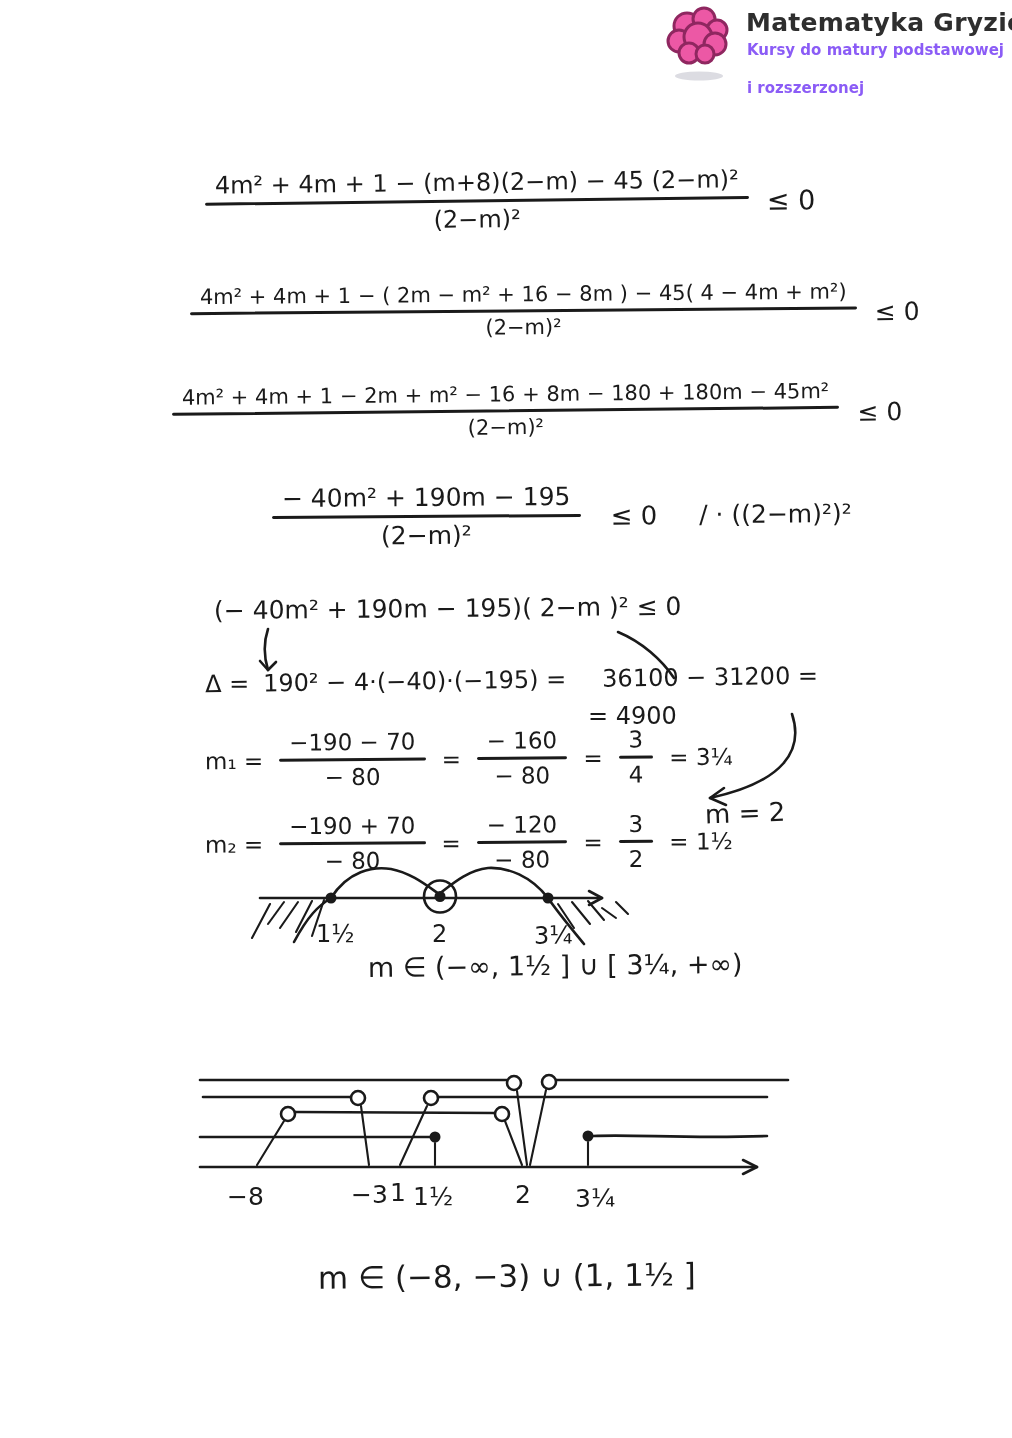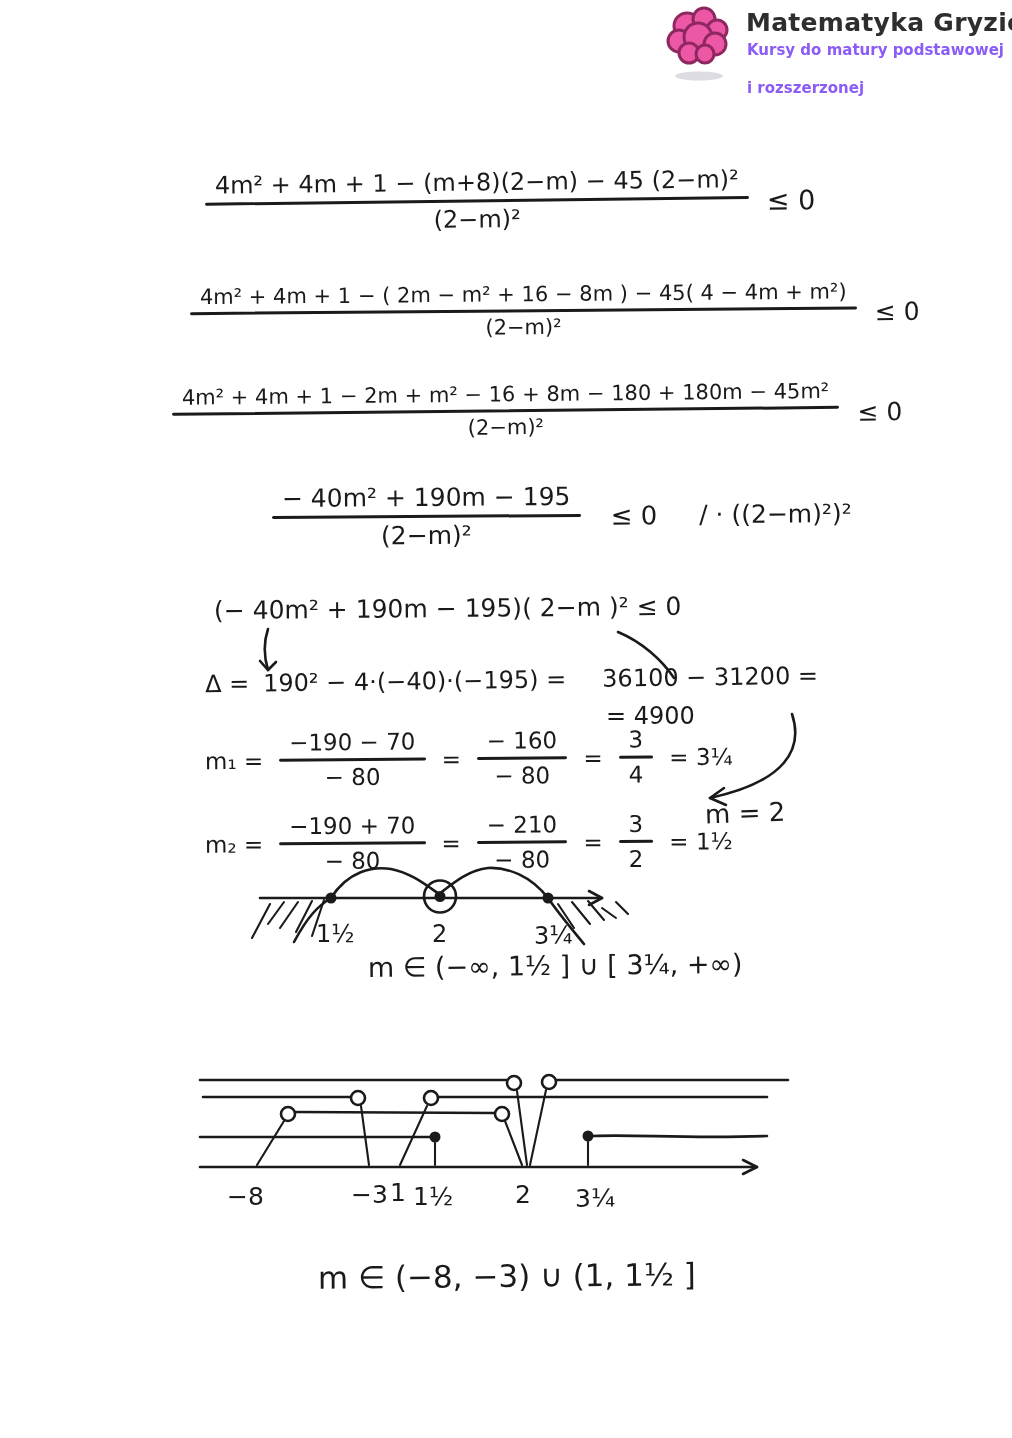--- a/index.html
+++ b/index.html
@@ -90,21 +90,21 @@
 
   <svg class="abs" style="left:612px;top:628px;" width="70" height="55" viewBox="0 0 70 55">
     <path class="ink" d="M6,4 C30,14 50,32 62,50"></path>
   </svg>
 
   <div class="abs eqrow" style="left:205px;top:666px;font-size:24px;transform:rotate(-0.8deg);gap:14px;">
     <span>Δ =</span>
     <span>190² − 4·(−40)·(−195) =</span>
     <span style="margin-left:22px;">36100 − 31200 =</span>
   </div>
-  <div class="abs" style="left:588px;top:702px;font-size:24px;margin-left:18px;">= 4900</div>
+  <div class="abs" style="left:588px;top:702px;font-size:24px;">= 4900</div>
 
   <div class="abs eqrow" style="left:205px;top:728px;font-size:23px;gap:16px;transform:rotate(-0.5deg);">
     <span>m₁ =</span>
     <div class="frac">
       <div class="num">−190 − 70</div>
       <div class="bar"></div>
       <div class="den">− 80</div>
     </div>
     <span>=</span>
     <div class="frac">
@@ -129,21 +129,21 @@
 
   <div class="abs eqrow" style="left:205px;top:812px;font-size:23px;gap:16px;transform:rotate(-0.4deg);">
     <span>m₂ =</span>
     <div class="frac">
       <div class="num">−190 + 70</div>
       <div class="bar"></div>
       <div class="den">− 80</div>
     </div>
     <span>=</span>
     <div class="frac">
-      <div class="num">− 210</div>
+      <div class="num">− 120</div>
       <div class="bar"></div>
       <div class="den">− 80</div>
     </div>
     <span>=</span>
     <div class="frac">
       <div class="num">3</div>
       <div class="bar"></div>
       <div class="den">2</div>
     </div>
     <span>= 1½</span>

